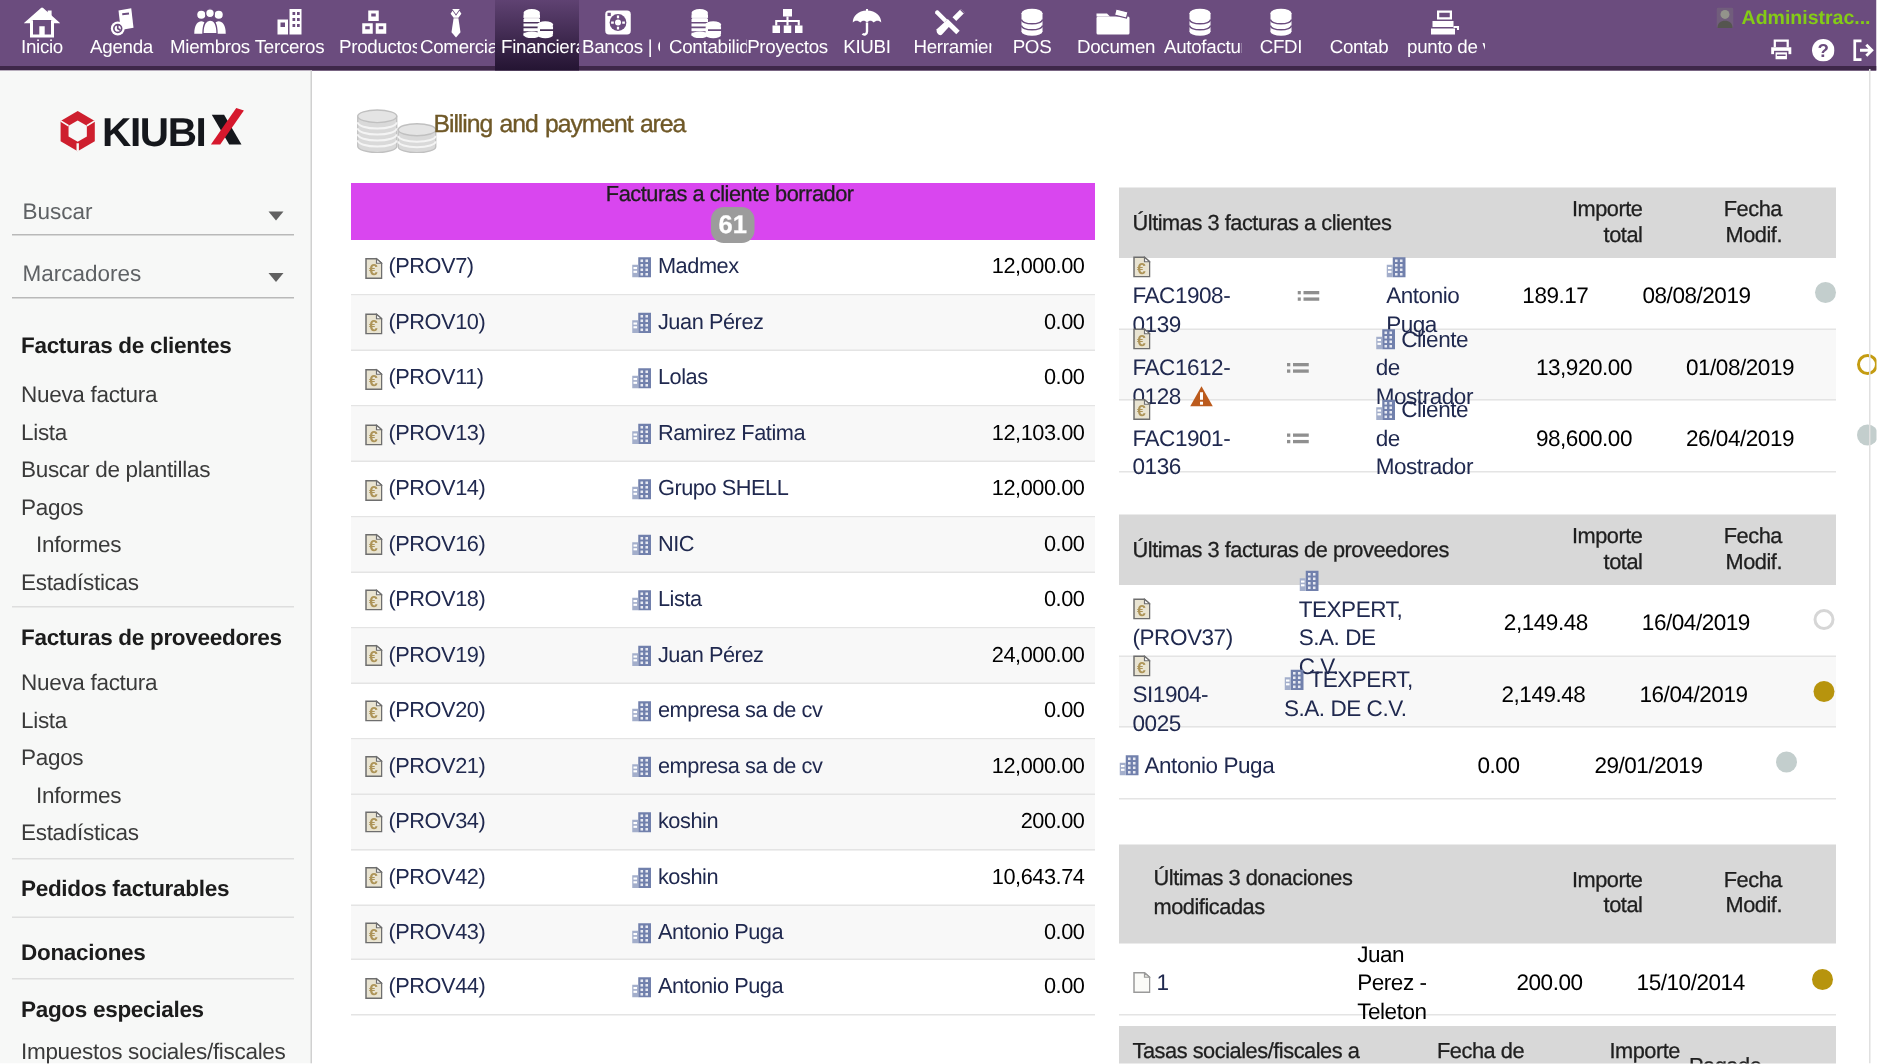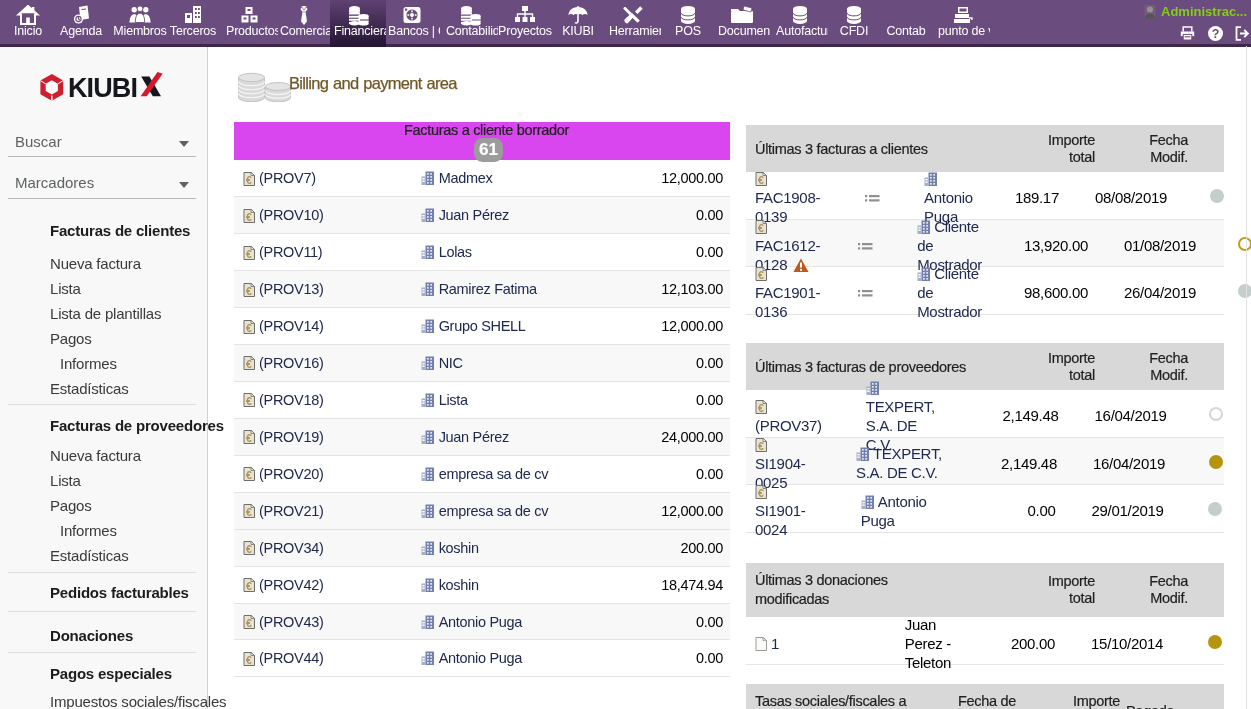--- a/index.html
+++ b/index.html
@@ -22,21 +22,21 @@
 #username { font-size:13px; font-weight:bold; padding-top:4px; }
 #usericons { padding-top:7px; margin-right:-3px; } #usericons svg { margin-left:8px; }
 
 
 #sidebar { position:absolute; left:0; top:47px; width:208px; height:662px;
   background:#f7f8f7; border-right:1px solid #d0d0d0; }
 .sline { position:absolute; left:8px; width:188px; height:1px; background:#b9b9b9; }
 .ssel { position:absolute; left:15px; font-size:15px; color:#5f6265; }
 .sarrow { position:absolute; width:0; height:0; border-left:5px solid transparent;
   border-right:5px solid transparent; border-top:6px solid #616161; }
-.smenu { position:absolute; left:14px; font-size:15px; letter-spacing:-0.2px; color:#3a3a3a; white-space:nowrap;margin-left:36px; }
+.smenu { position:absolute; left:14px; font-size:15px; letter-spacing:-0.2px; color:#3a3a3a; white-space:nowrap; }
 .smenu.b { font-weight:bold; color:#1c1c1c; }
 .smenu.i { left:24px; }
 .sep { position:absolute; left:8px; width:188px; height:1px; background:#dedede; }
 #vline { position:absolute; left:1246px; top:46px; width:1px; height:663px; background:#e0e0e0; }
 
 #title { position:absolute; left:289px; top:74px; font-size:16.5px; letter-spacing:-0.7px; word-spacing:1px; color:#6f5827; -webkit-text-stroke:0.25px #6f5827; }
 a { color:#20294f; text-decoration:none; }
 
 
 #ltable { position:absolute; left:234px; top:122px; width:496px; }
@@ -320,21 +320,21 @@
     <div class="ssel" style="top:86px;">Buscar</div>
     <div class="sarrow" style="left:179px;top:94px;"></div>
     <div class="sline" style="top:109px;"></div>
     <div class="ssel" style="top:127px;">Marcadores</div>
     <div class="sarrow" style="left:179px;top:135px;"></div>
     <div class="sline" style="top:151px;"></div>
 
     <div class="smenu b" style="top:175px;">Facturas de clientes</div>
     <div class="smenu" style="top:208px;">Nueva factura</div>
     <div class="smenu" style="top:233px;">Lista</div>
-    <div class="smenu" style="top:258px;">Lista de plantillas</div>
+    <div class="smenu" style="top:258px;">Buscar de plantillas</div>
     <div class="smenu" style="top:283px;">Pagos</div>
     <div class="smenu i" style="top:308px;">Informes</div>
     <div class="smenu" style="top:333px;">Estadísticas</div>
     <div class="sep" style="top:357px;"></div>
     <div class="smenu b" style="top:370px;">Facturas de proveedores</div>
     <div class="smenu" style="top:400px;">Nueva factura</div>
     <div class="smenu" style="top:425px;">Lista</div>
     <div class="smenu" style="top:450px;">Pagos</div>
     <div class="smenu i" style="top:475px;">Informes</div>
     <div class="smenu" style="top:500px;">Estadísticas</div>
@@ -580,21 +580,21 @@
             <use href="#bill"></use>
           </svg>
           <a>(PROV42)</a>
         </span>
         <span class="c2">
           <svg width="14" height="14" viewBox="0 0 14 14">
             <use href="#comp"></use>
           </svg>
           <a>koshin</a>
         </span>
-        <span class="c3">18,474.94</span>
+        <span class="c3">10,643.74</span>
       </div>
     <div class="lrow alt">
         <span class="c1">
           <svg width="12" height="15" viewBox="0 0 12 15">
             <use href="#bill"></use>
           </svg>
           <a>(PROV43)</a>
         </span>
         <span class="c2">
           <svg width="14" height="14" viewBox="0 0 14 14">
@@ -695,34 +695,31 @@
             <use href="#bill"></use>
           </svg><a>SI1904-0025</a></span>
       <span class="cc2"><svg width="14" height="14" viewBox="0 0 14 14" style="vertical-align:-2px;margin-right:3px">
             <use href="#comp"></use>
           </svg><a>TEXPERT, S.A. DE C.V.</a></span>
       <span class="cd">2,149.48</span>
       <span class="ce">16/04/2019</span>
       <span class="cf"><span class="dot gold"></span></span>
     </div>
     <div class="rrow" style="height:47.5px;">
-      <span class="ca2"><svg width="12" height="15" viewBox="0 0 12 15" style="vertical-align:-2px;margin-right:4px">
-            <use href="#bill"></use>
-          </svg><a>SI1901-0024</a></span>
       <span class="cc2"><svg width="14" height="14" viewBox="0 0 14 14" style="vertical-align:-2px;margin-right:3px">
             <use href="#comp"></use>
           </svg><a>Antonio Puga</a></span>
       <span class="cd">0.00</span>
       <span class="ce">29/01/2019</span>
       <span class="cf"><span class="dot grey"></span></span>
     </div>
   </div>
 
   <div class="rtab" style="top:563px;">
-    <div class="rhead" style="height:54px;">
+    <div class="rhead" style="height:66px;padding-left:14px;">
         <span class="t" style="line-height:19px;">Últimas 3 donaciones<br>modificadas</span>
         <span class="imp">Importe<br>total</span>
         <span class="fm">Fecha<br>Modif.</span>
       </div>
     <div class="rrow" style="height:48px;">
       <span class="ca3"><svg width="12" height="14" viewBox="0 0 12 14" style="vertical-align:-2px;margin-right:4px">
             <use href="#paper"></use>
           </svg><a>1</a></span>
       <span class="cc3">Juan Perez - Teleton</span>
       <span class="cd">200.00</span>

